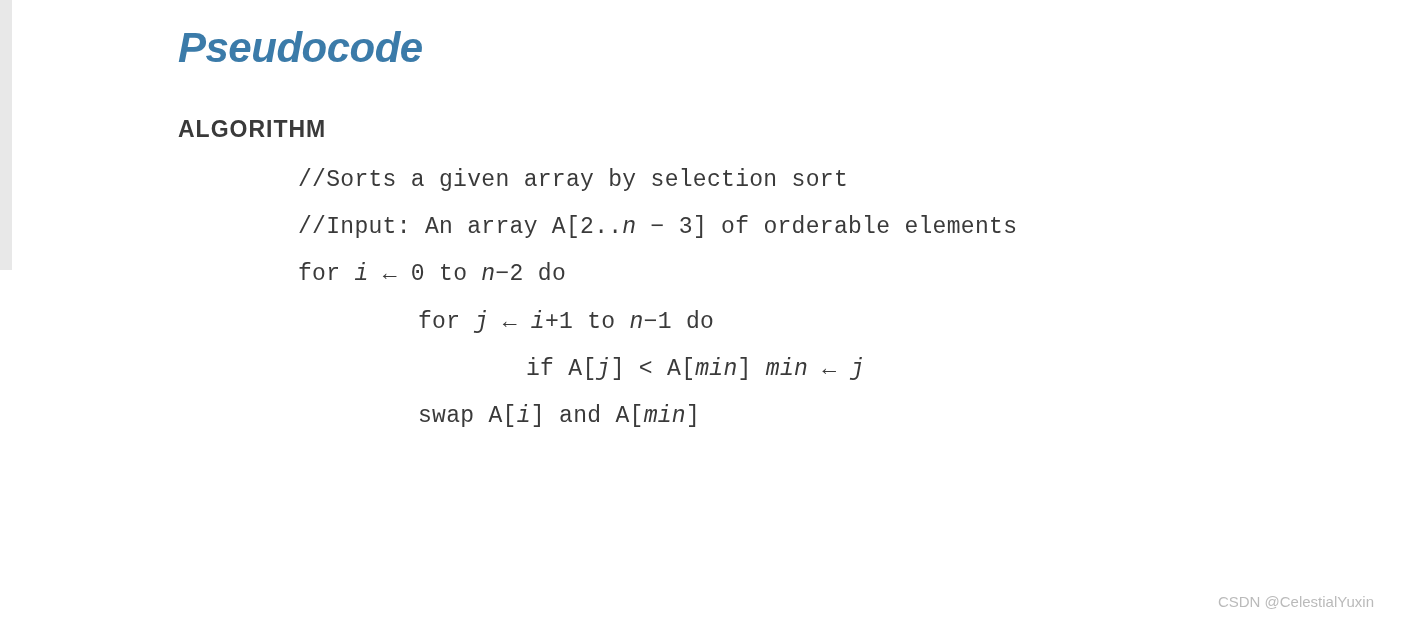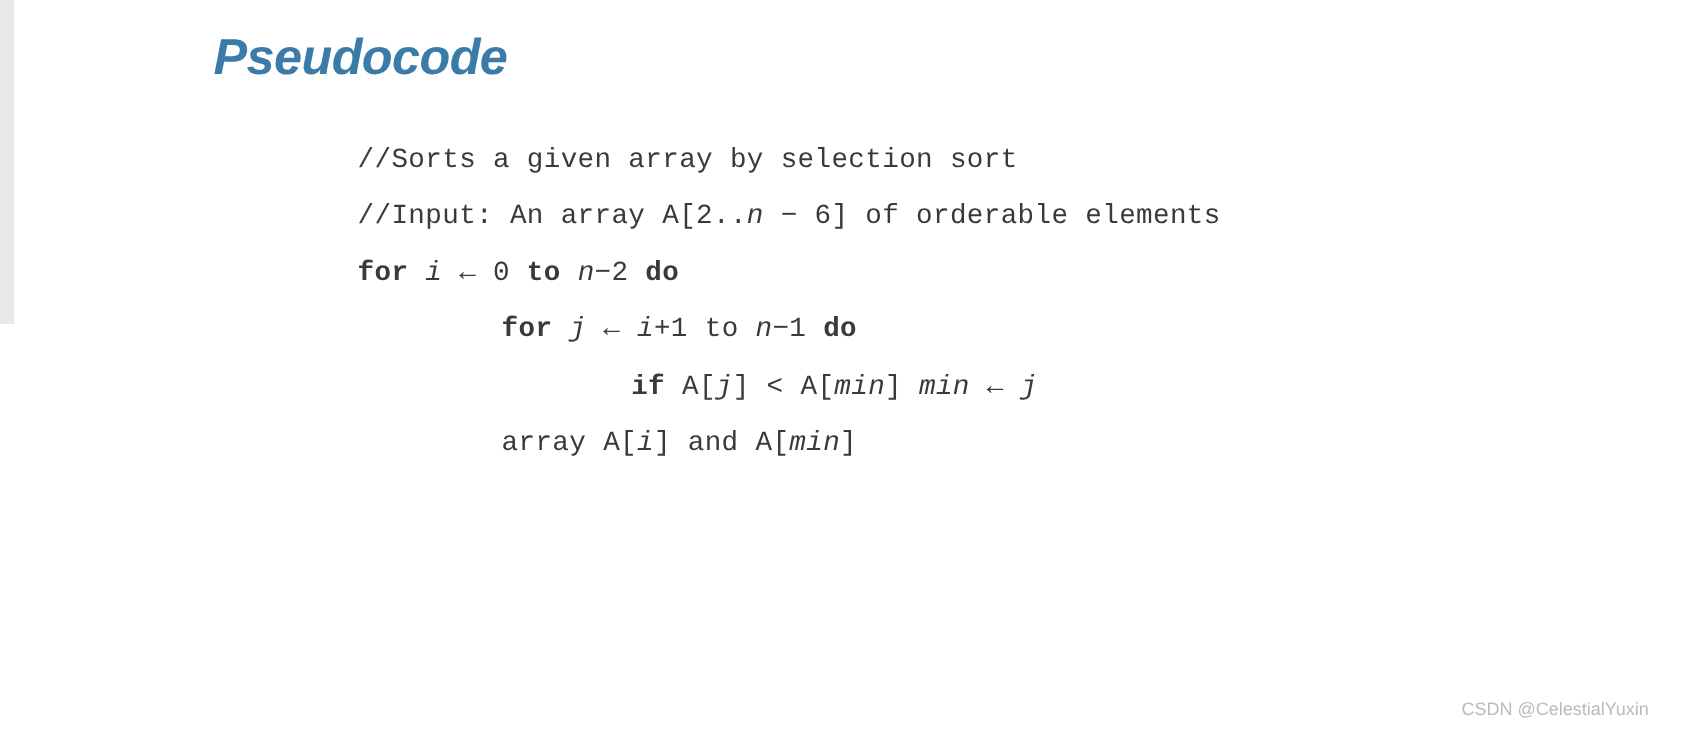--- a/index.html
+++ b/index.html
@@ -42,34 +42,34 @@
       font-family: 'Segoe UI', -apple-system, sans-serif;
       font-size: 23px;
       letter-spacing: 1px;
       color: #3a3a3a;
       margin-right: 60px;
     }
     .italic {
       font-style: italic;
     }
     .bold {
-      font-weight: 700;
+      font-weight: 400;
     }
     .indent-1 {
       padding-left: 120px;
     }
     .indent-2 {
       padding-left: 240px;
     }
     .indent-3 {
       padding-left: 348px;
     }
     .watermark {
       position: absolute;
-      bottom: 18px;
+      bottom: 8px;
       right: 30px;
       font-size: 15px;
       color: rgba(130, 130, 130, 0.55);
       font-family: Arial, sans-serif;
     }
     .left-bar {
       position: absolute;
       left: 0;
       top: 0;
       width: 12px;
@@ -80,41 +80,42 @@
 </head>
 <body>
 
 <div class="left-bar"></div>
 
 <div class="container">
   <h1 class="title">Pseudocode</h1>
 
   <div class="code-area">
     <div class="algo-line">
+      <span class="algo-label">ALGORITHM</span>
     </div>
 
     <div class="indent-1">//Sorts a given array by selection sort</div>
 
     <div class="indent-1">
-      <span>//Input: An array A[2..</span><span class="italic">n</span><span> − 6] of orderable elements</span>
+      <span>//Input: An array A[2..</span><span class="italic">n</span><span> − 3] of orderable elements</span>
     </div>
 
 
     <div class="indent-1">
       <span class="bold">for </span><span class="italic">i</span><span> ← 0 </span><span class="bold">to </span><span class="italic">n</span><span>−2 </span><span class="bold">do</span>
     </div>
 
 
     <div class="indent-2">
       <span class="bold">for </span><span class="italic">j</span><span> ← </span><span class="italic">i</span><span>+1 to </span><span class="italic">n</span><span>−1 </span><span class="bold">do</span>
     </div>
 
     <div class="indent-3">
       <span class="bold">if </span><span>A[</span><span class="italic">j</span><span>] &lt; A[</span><span class="italic">min</span><span>] </span><span class="italic">min</span><span> ← </span><span class="italic">j</span>
     </div>
 
     <div class="indent-2">
-      <span>array A[</span><span class="italic">i</span><span>] and A[</span><span class="italic">min</span><span>]</span>
+      <span>swap A[</span><span class="italic">i</span><span>] and A[</span><span class="italic">min</span><span>]</span>
     </div>
   </div>
 </div>
 
 <div class="watermark">CSDN @CelestialYuxin</div>
 
 </body></html>

